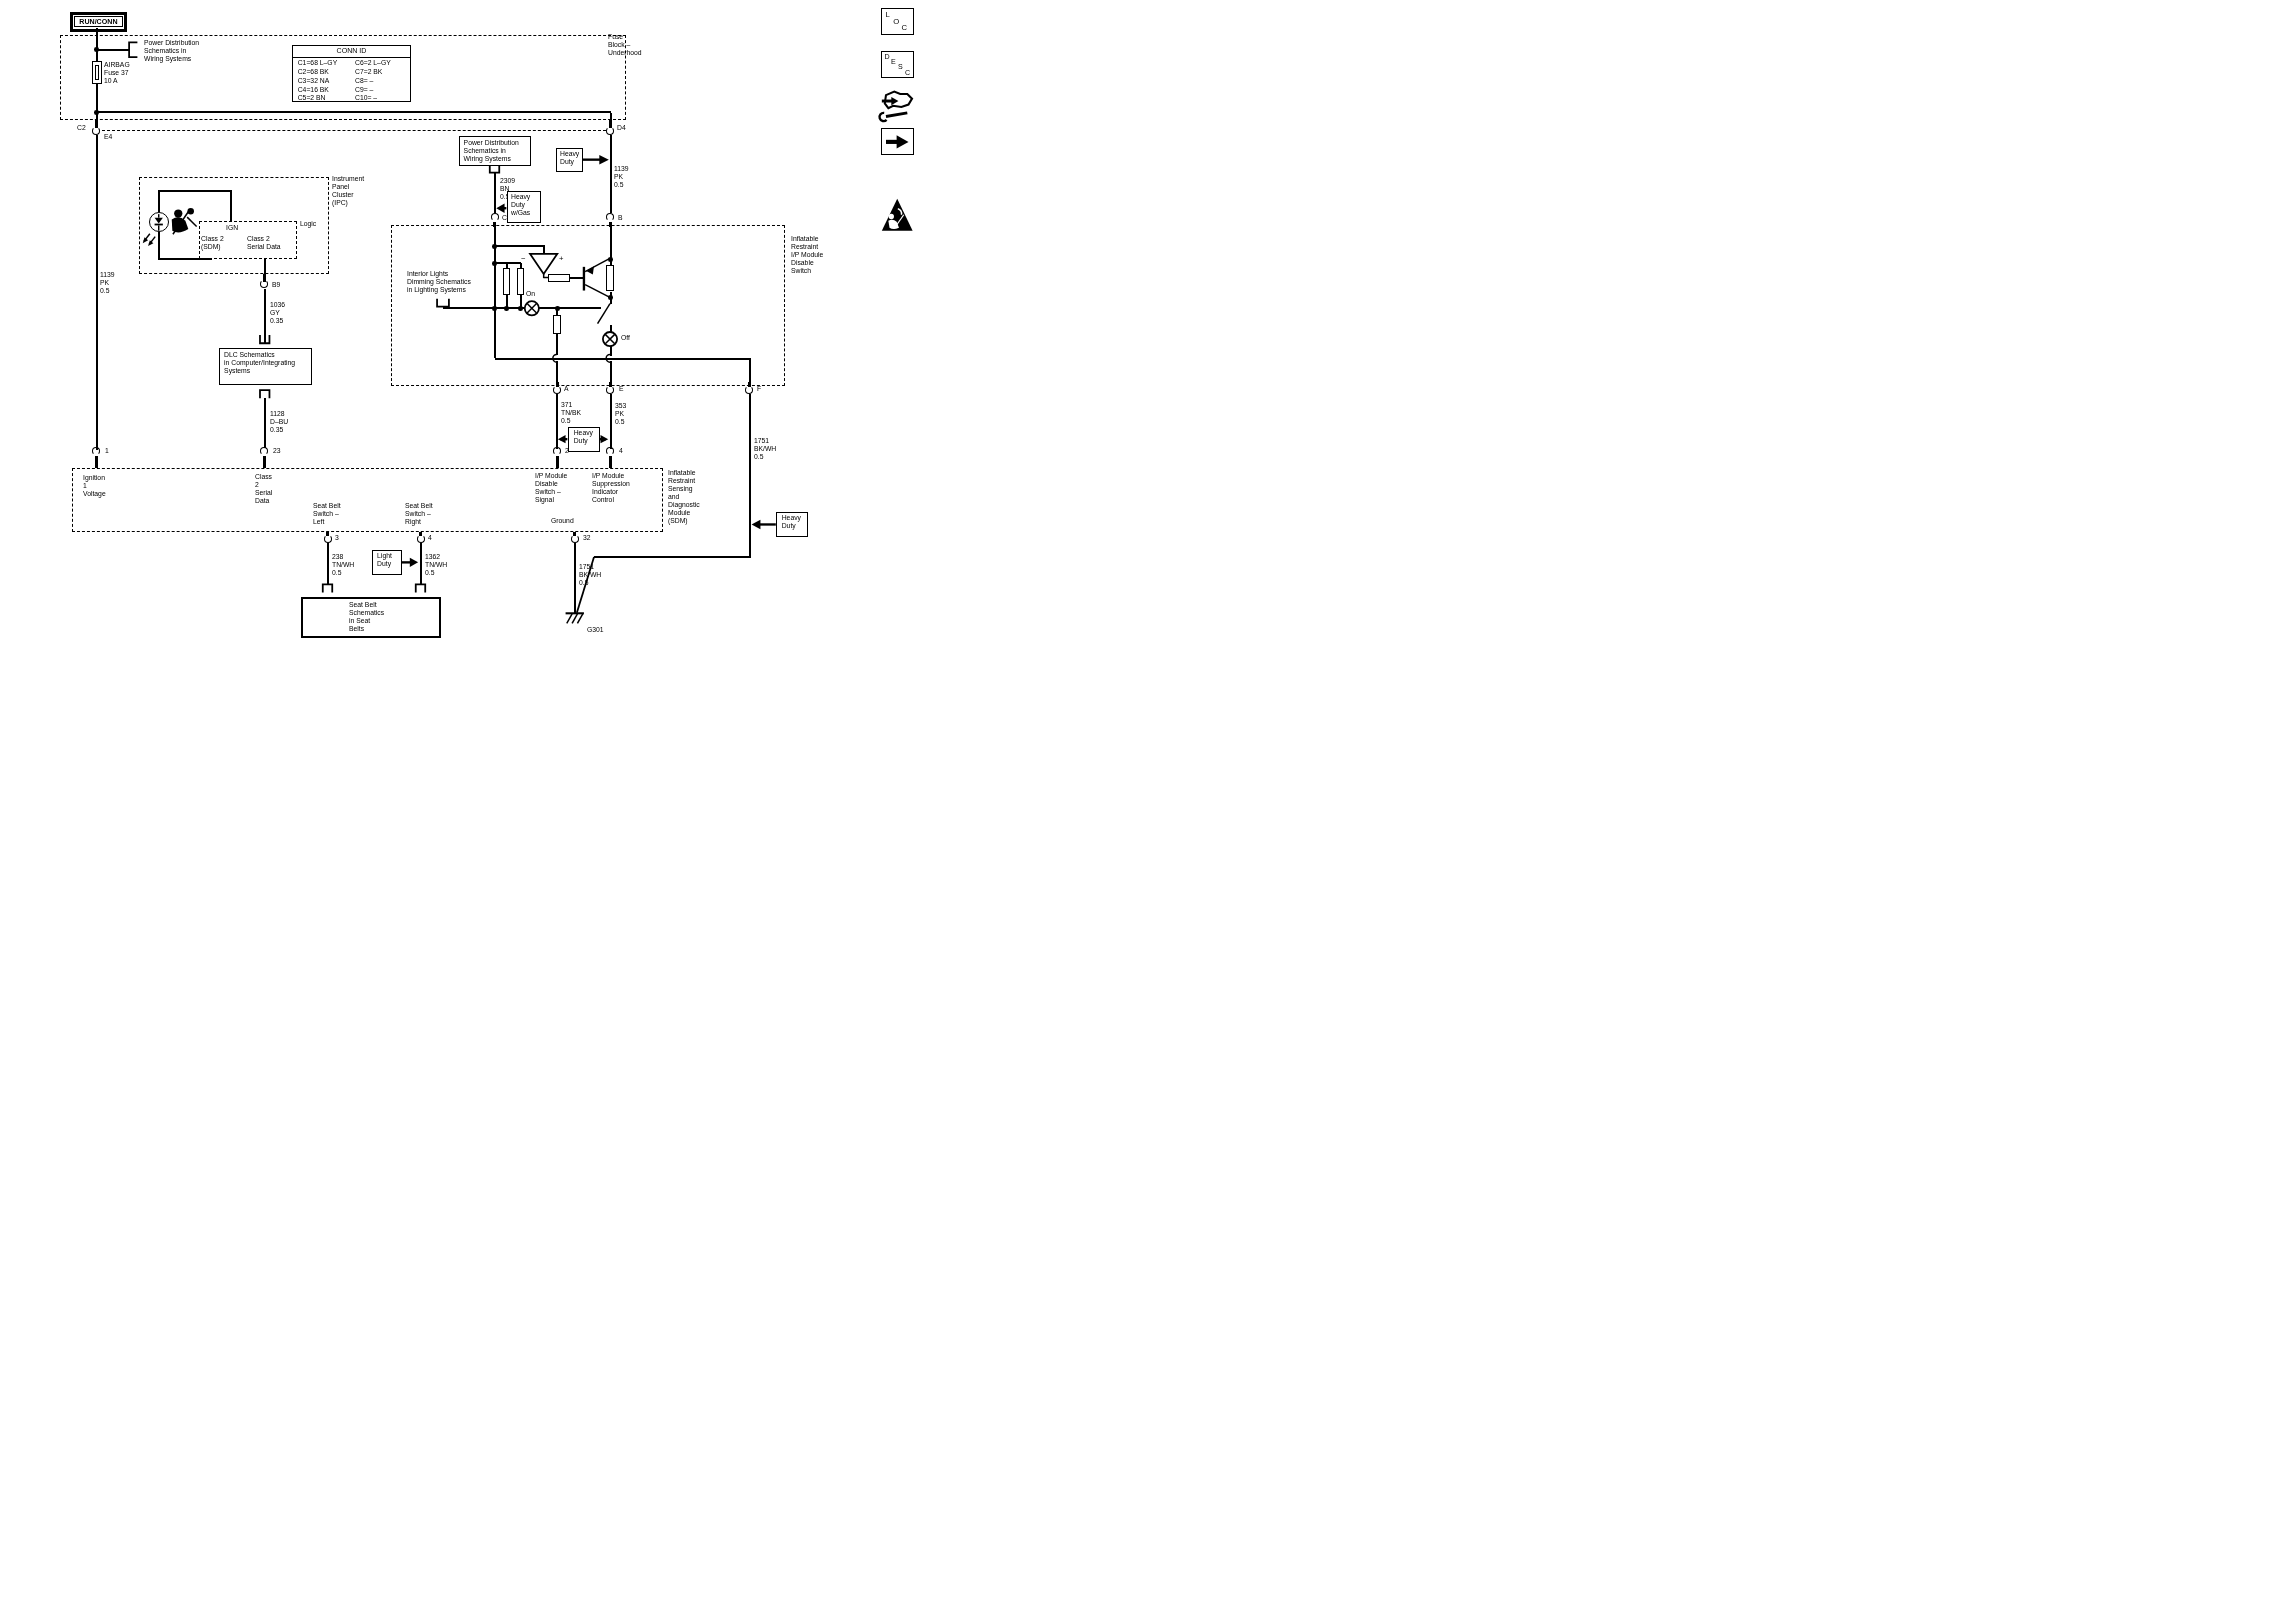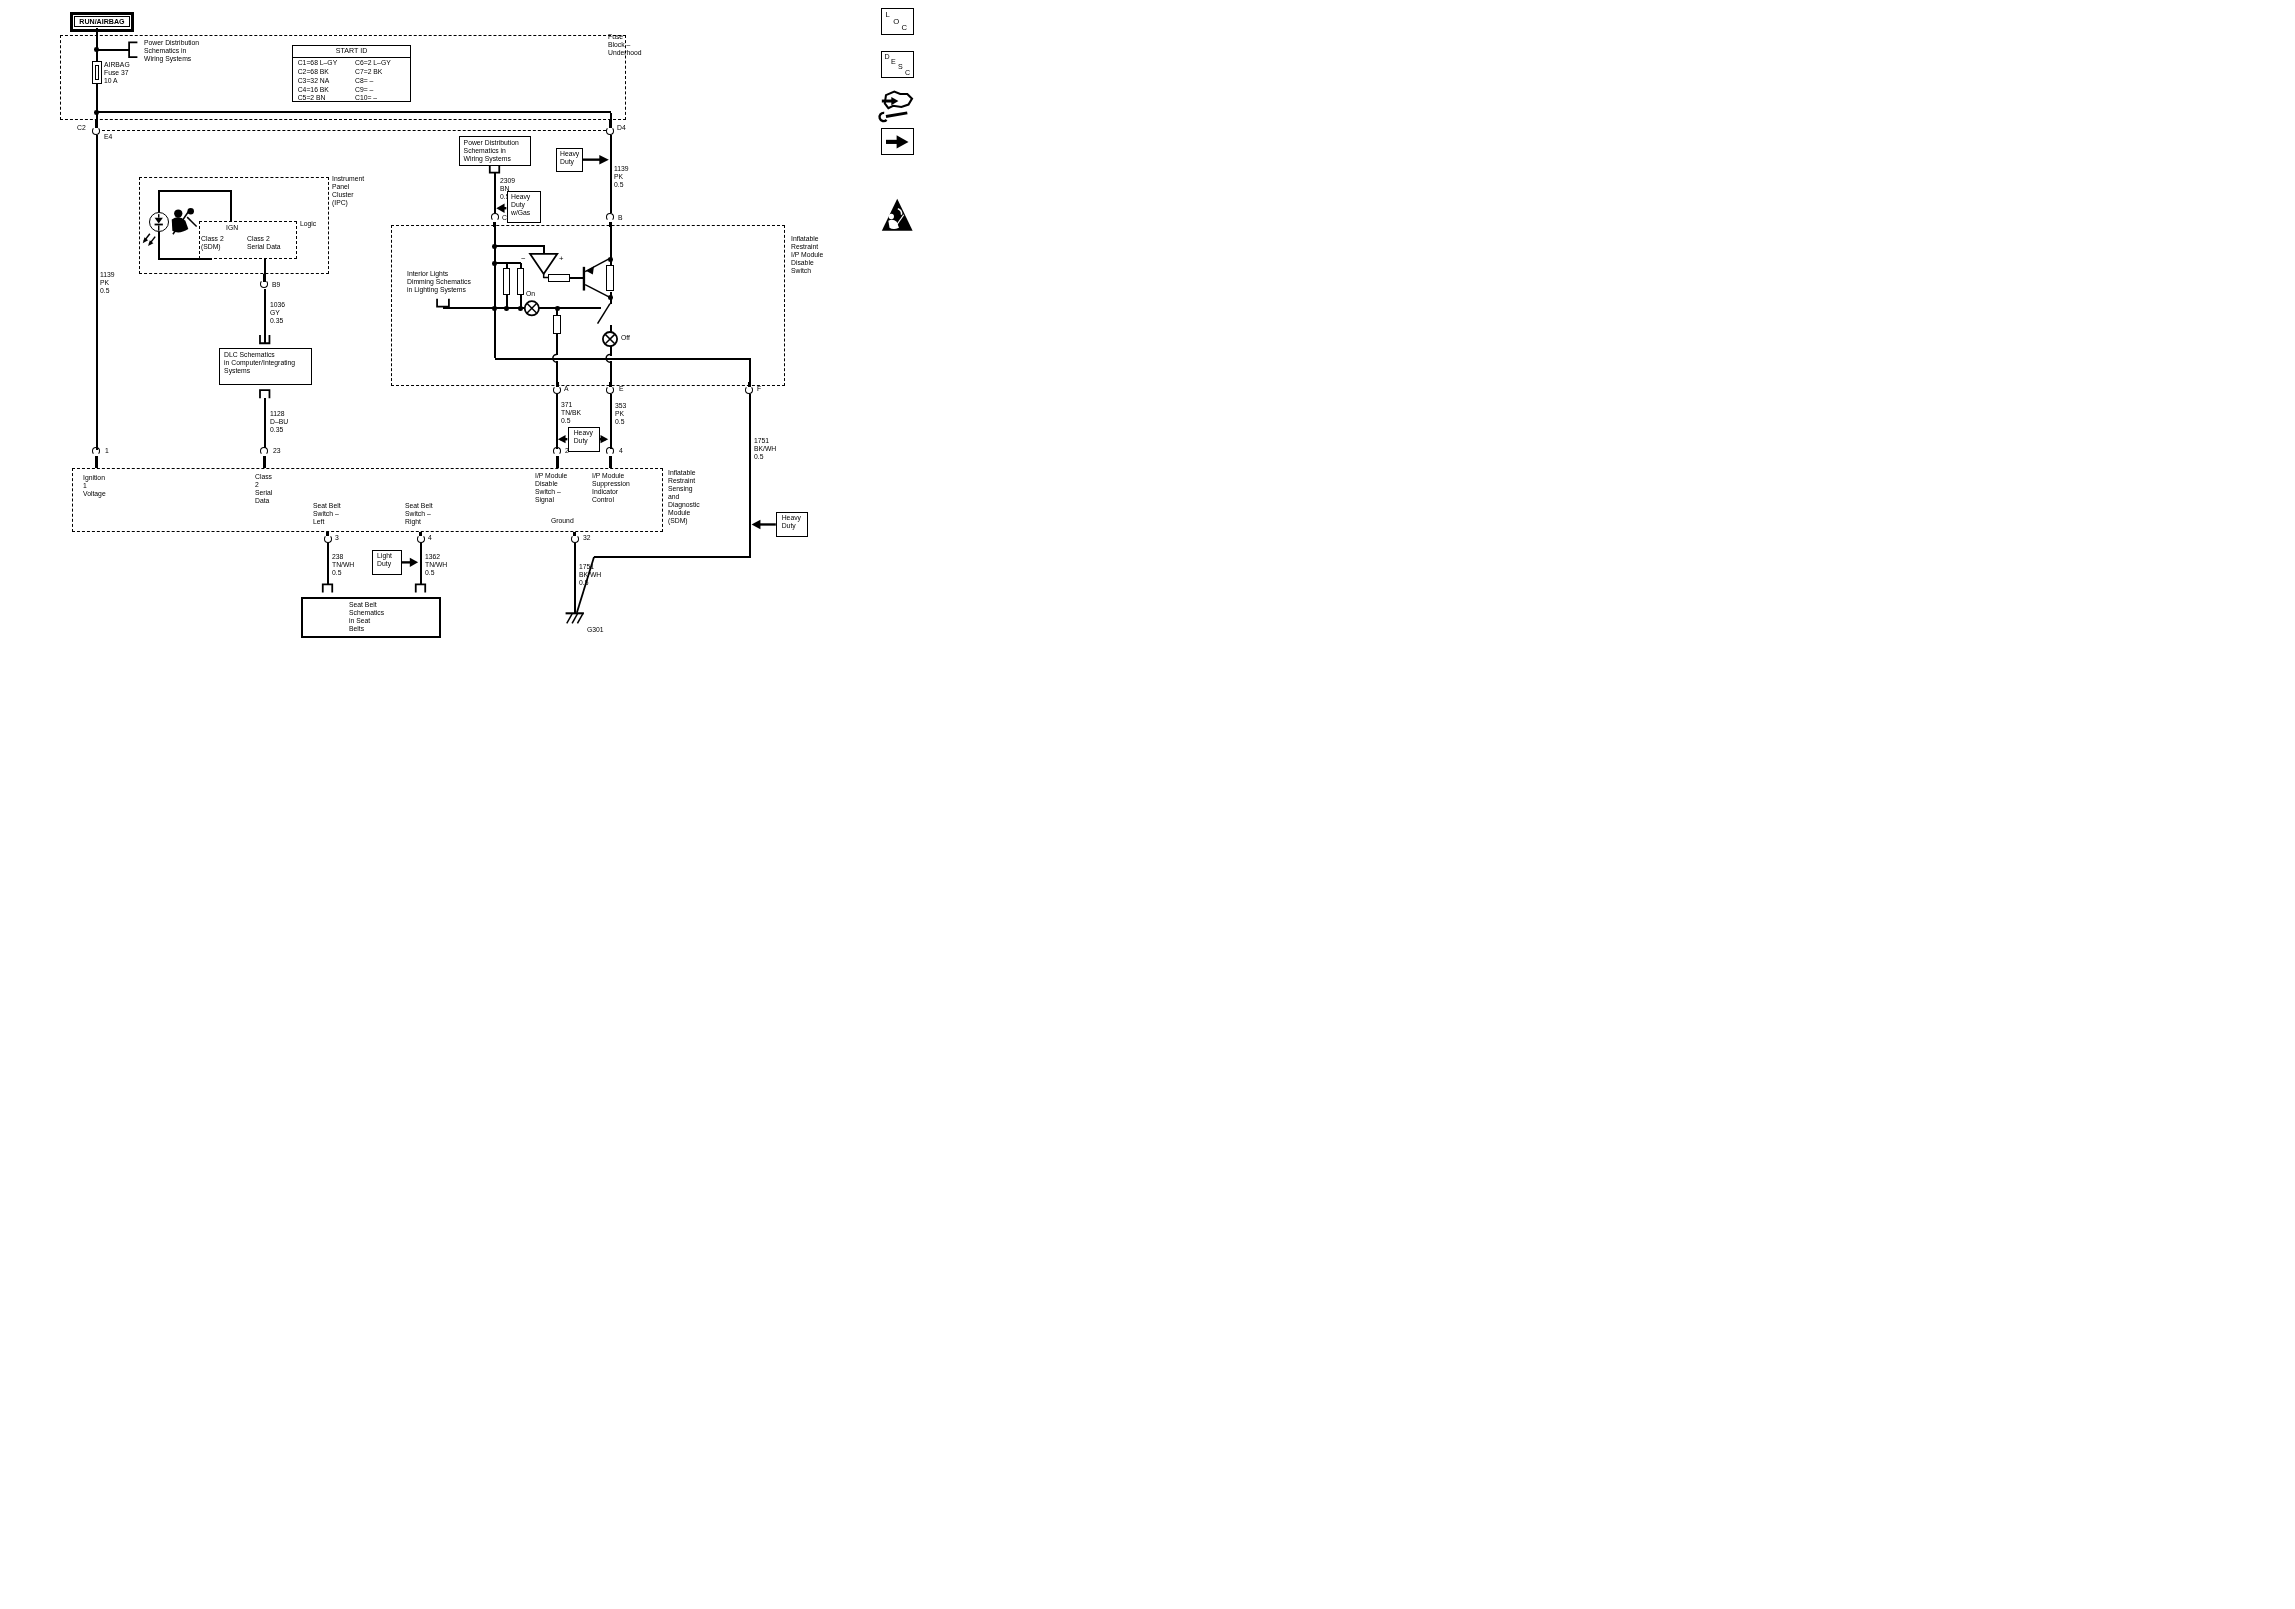--- a/index.html
+++ b/index.html
@@ -19,21 +19,21 @@
   svg{position:absolute;left:0;top:0;pointer-events:none;}
   .ctr{display:flex;align-items:center;justify-content:center;text-align:center;}
   .dotline{position:absolute;border-top:1.8px dashed #000;height:0;}
 </style>
 </head>
 <body>
 
 <div id="canvas">
 
   <div style="position:absolute;left:70px;top:12px;border:3.6px solid #000;background:#fff;padding:1.2px;">
-    <div style="border:1.2px solid #000;padding:0.6px 4.1px;font-size:7.1px;font-weight:bold;">RUN/AIRBAG</div>
+    <div style="border:1.2px solid #000;padding:0.6px 4.1px;font-size:7.1px;font-weight:bold;">RUN/CONN</div>
   </div>
 
   <div class="dashbox" style="left:60px;top:35px;width:566px;height:85px;"></div>
   <div class="lbl" style="left:608px;top:33px;">Fuse
 Block –
 Underhood</div>
 
   <div class="vl" style="left:96px;top:28px;width:1.5px;height:92px;"></div>
   <div class="dot" style="left:94px;top:47px;"></div>
   <div class="hl" style="left:97px;top:49px;width:33px;height:1.5px;"></div>
@@ -41,21 +41,21 @@
 Schematics in
 Wiring  Systems</div>
 
   <div class="res" style="left:92px;top:61px;width:9.5px;height:22.5px;border-width:1.8px;"></div>
   <div class="res" style="left:95px;top:65px;width:4.1px;height:15.4px;border-width:1.2px;"></div>
   <div class="lbl" style="left:104px;top:61px;">AIRBAG
 Fuse 37
 10 A</div>
 
   <div class="box" style="left:292px;top:45px;width:119px;height:57px;">
-    <div class="ctr" style="border-bottom:1.8px solid #000;font-size:7.1px;height:10.7px;">START ID</div>
+    <div class="ctr" style="border-bottom:1.8px solid #000;font-size:7.1px;height:10.7px;">CONN ID</div>
     <div style="position:relative;font-size:6.8px;line-height:8.7px;padding:1.8px 0 0 4.7px;">
       <div style="position:absolute;left:4.7px;top:1.8px;">
         <div>C1=68 L–GY</div>
         <div>C2=68 BK</div>
         <div>C3=32 NA</div>
         <div>C4=16 BK</div>
         <div>C5=2 BN</div>
       </div>
       <div style="position:absolute;left:62px;top:1.8px;">
         <div>C6=2 L–GY</div>

